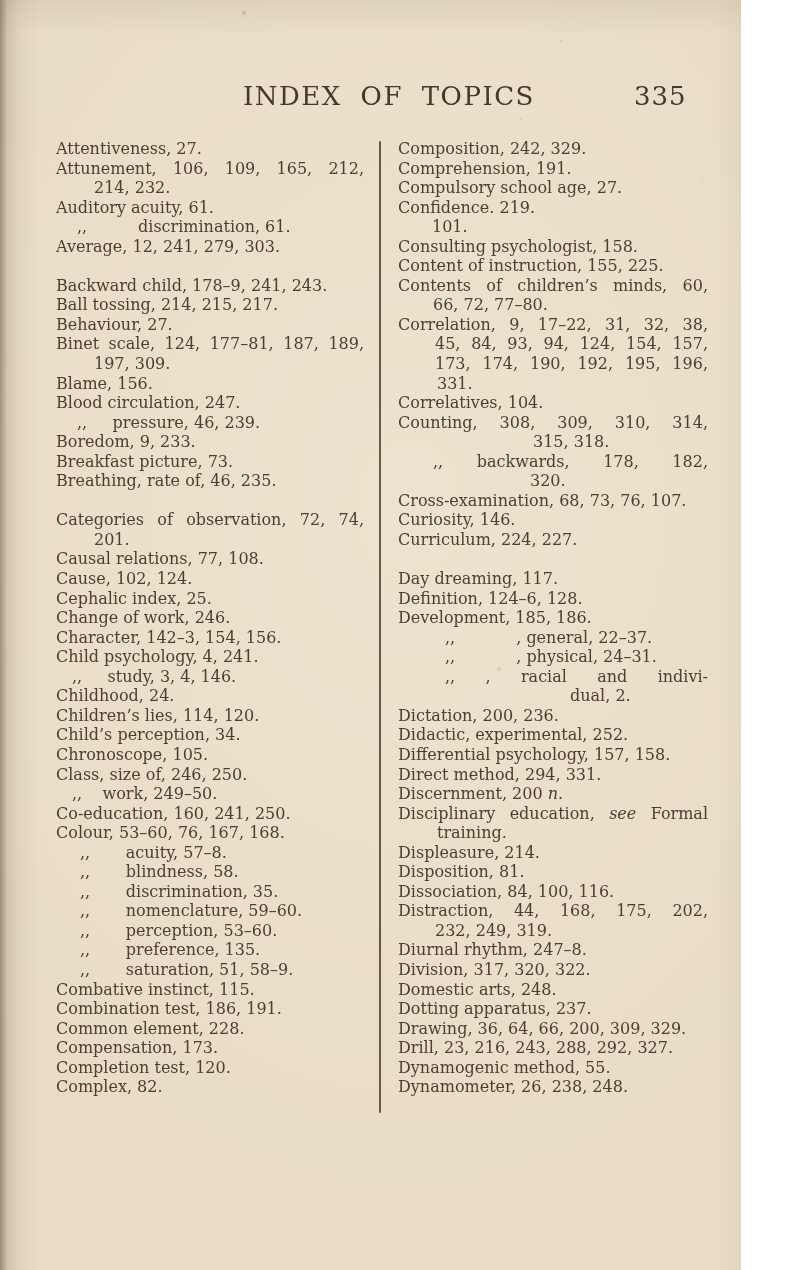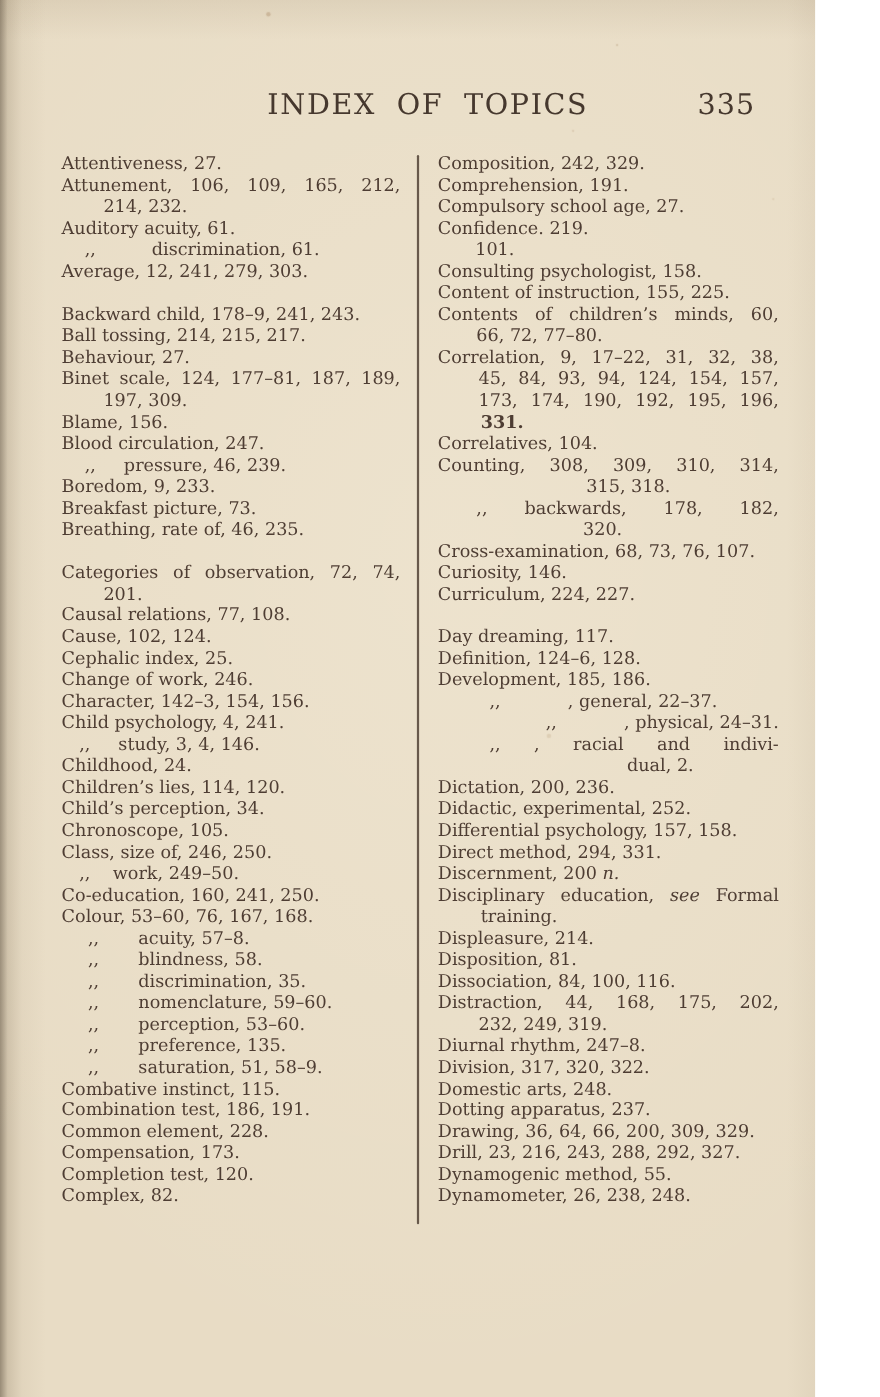--- a/index.html
+++ b/index.html
@@ -119,35 +119,35 @@
       <div class="ln">Compulsory school age, 27.</div>
       <div class="ln">Confidence. 219.</div>
       <div class="ln" style="padding-left: 34px;">101.</div>
       <div class="ln">Consulting psychologist, 158.</div>
       <div class="ln">Content of instruction, 155, 225.</div>
       <div class="ln just">Contents of children’s minds, 60,</div>
       <div class="ln" style="padding-left: 35px;">66, 72, 77–80.</div>
       <div class="ln just">Correlation, 9, 17–22, 31, 32, 38,</div>
       <div class="ln just" style="padding-left: 37px;">45, 84, 93, 94, 124, 154, 157,</div>
       <div class="ln just" style="padding-left: 37px;">173, 174, 190, 192, 195, 196,</div>
-      <div class="ln" style="padding-left: 39px; font-weight: bold;">331.</div>
+      <div class="ln" style="padding-left: 39px;">331.</div>
       <div class="ln">Correlatives, 104.</div>
       <div class="ln just">Counting, 308, 309, 310, 314,</div>
       <div class="ln" style="padding-left: 135px;">315, 318.</div>
       <div class="ln just" style="padding-left: 35px;">,, backwards, 178, 182,</div>
       <div class="ln" style="padding-left: 132px;">320.</div>
       <div class="ln">Cross-examination, 68, 73, 76, 107.</div>
       <div class="ln">Curiosity, 146.</div>
       <div class="ln">Curriculum, 224, 227.</div>
       <div class="ln">&nbsp;</div>
       <div class="ln">Day dreaming, 117.</div>
       <div class="ln">Definition, 124–6, 128.</div>
       <div class="ln">Development, 185, 186.</div>
       <div class="ln" style="padding-left: 47px;">,,            , general, 22–37.</div>
-      <div class="ln" style="padding-left: 47px; text-align: right;">,,            , physical, 24–31.</div>
+      <div class="ln" style="padding-left: 47px;">,,            , physical, 24–31.</div>
       <div class="ln just" style="padding-left: 47px;">,, , racial and indivi-</div>
       <div class="ln" style="padding-left: 172px;">dual, 2.</div>
       <div class="ln">Dictation, 200, 236.</div>
       <div class="ln">Didactic, experimental, 252.</div>
       <div class="ln">Differential psychology, 157, 158.</div>
       <div class="ln">Direct method, 294, 331.</div>
       <div class="ln"><span>Discernment, 200 </span><span class="it">n.</span></div>
       <div class="ln just"><span>Disciplinary education, </span><span class="it">see</span><span> Formal</span></div>
       <div class="ln" style="padding-left: 39px;">training.</div>
       <div class="ln">Displeasure, 214.</div>

